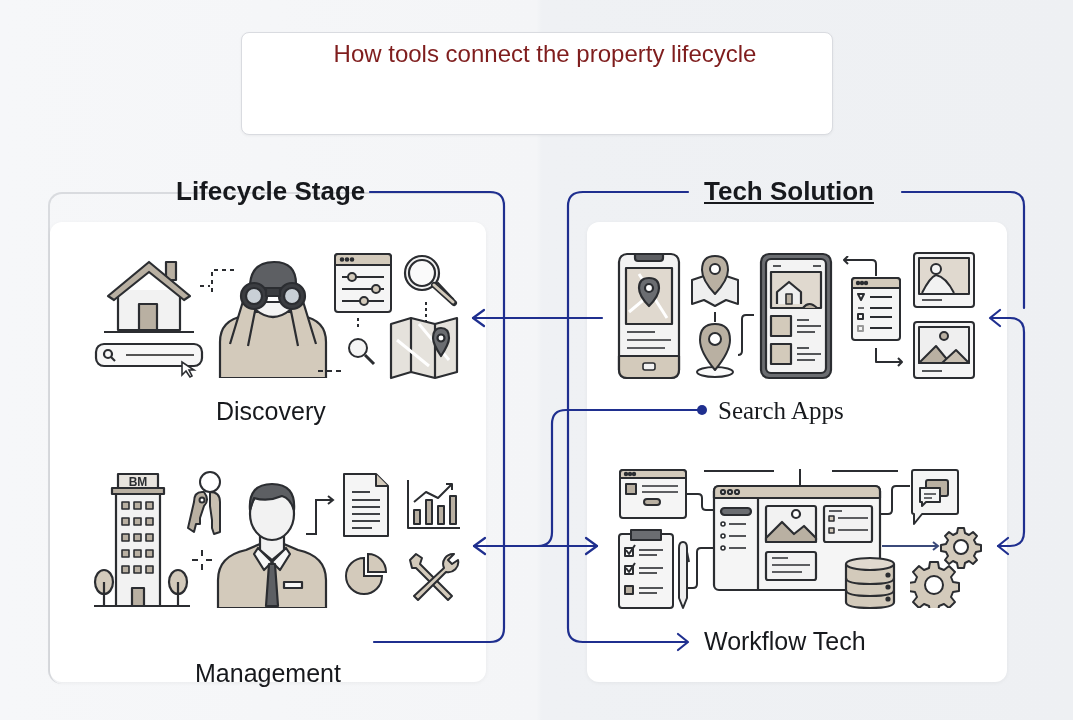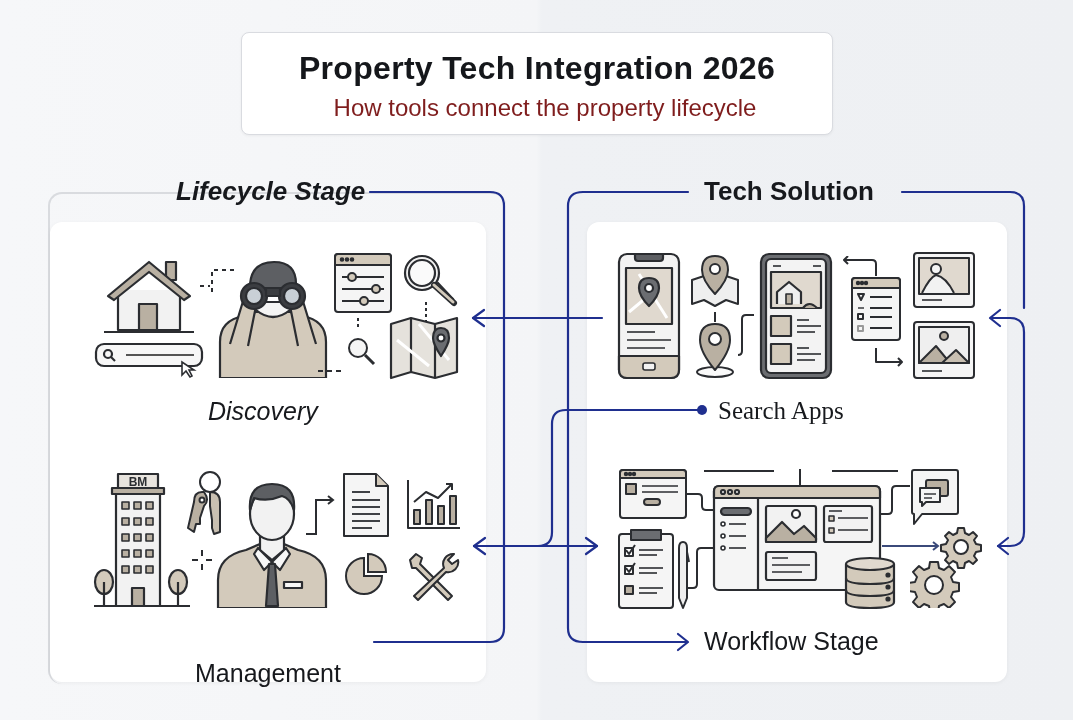--- a/index.html
+++ b/index.html
@@ -32,21 +32,20 @@
   .stage-label {
     position: absolute; font-size: 25px; color: #17191d;
   }
   svg.wires { position: absolute; left: 0; top: 0; pointer-events: none; }
   .icon { position: absolute; }
 </style>
 </head>
 <body>
 
 <div class="title-card">
-  <h1>Property Tech Integration 2026</h1>
   <p>How tools connect the property lifecycle</p>
 </div>
 
 <div class="outer-frame" style="left:48px; top:192px; width:456px; height:490px; border-right:none; border-bottom:none; border-color:#d9dbdf;"></div>
 
 <div class="panel" style="left:50px; top:222px; width:436px; height:460px;"></div>
 <div class="panel" style="left:587px; top:222px; width:420px; height:460px;"></div>
 
 <svg class="wires" width="1073" height="720">
   <g fill="none" stroke="#1f2f8f" stroke-width="2.2" stroke-linecap="round" stroke-linejoin="round">
@@ -68,27 +67,27 @@
     <path d="M678 634 L688 642 L678 650"></path>
 
     <path d="M992 318 H1010 Q1024 318 1024 332 V532 Q1024 546 1010 546 H998"></path>
     <path d="M1000 310 L990 318 L1000 326"></path>
     <path d="M1008 538 L998 546 L1008 554"></path>
   </g>
   <circle cx="702" cy="410" r="5" fill="#1f2f8f"></circle>
 
 </svg>
 
-<div class="section-label" style="left:164px; top:176px;font-style:italic;">Lifecycle Stage</div>
-<div class="section-label" style="left:692px; top:176px;">Tech Solution</div>
-
-<div class="stage-label" style="left:208px; top:397px;font-style:italic;">Discovery</div>
+<div class="section-label" style="left:164px; top:176px;">Lifecycle Stage</div>
+<div class="section-label" style="left:692px; top:176px;text-decoration:underline;">Tech Solution</div>
+
+<div class="stage-label" style="left:216px; top:397px;">Discovery</div>
 <div class="stage-label" style="left:195px; top:627px;margin-top:32px;">Management</div>
 <div class="stage-label" style="left:718px; top:397px;font-family:Liberation Serif, serif;">Search Apps</div>
-<div class="stage-label" style="left:704px; top:627px;">Workflow Stage</div>
+<div class="stage-label" style="left:704px; top:627px;">Workflow Tech</div>
 
 <svg class="icon" style="left:104px; top:258px;" width="90" height="78" viewBox="0 0 90 78">
   <g stroke="#2b2d31" stroke-width="2.2" fill="none" stroke-linejoin="round">
     <rect x="62" y="4" width="10" height="18" fill="#b9b0a2"></rect>
     <path d="M14 32 V72 H76 V32" fill="#f2f2f2"></path>
     <path d="M4 38 L45 4 L86 38 L80 42 L45 14 L10 42 Z" fill="#b9b0a2"></path>
     <rect x="35" y="46" width="18" height="26" fill="#b9b0a2"></rect>
     <line x1="0" y1="74" x2="90" y2="74"></line>
   </g>
 </svg>

